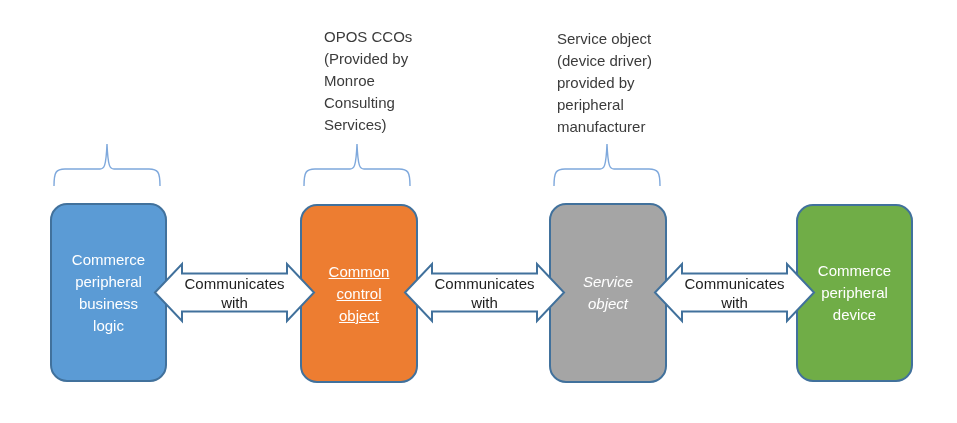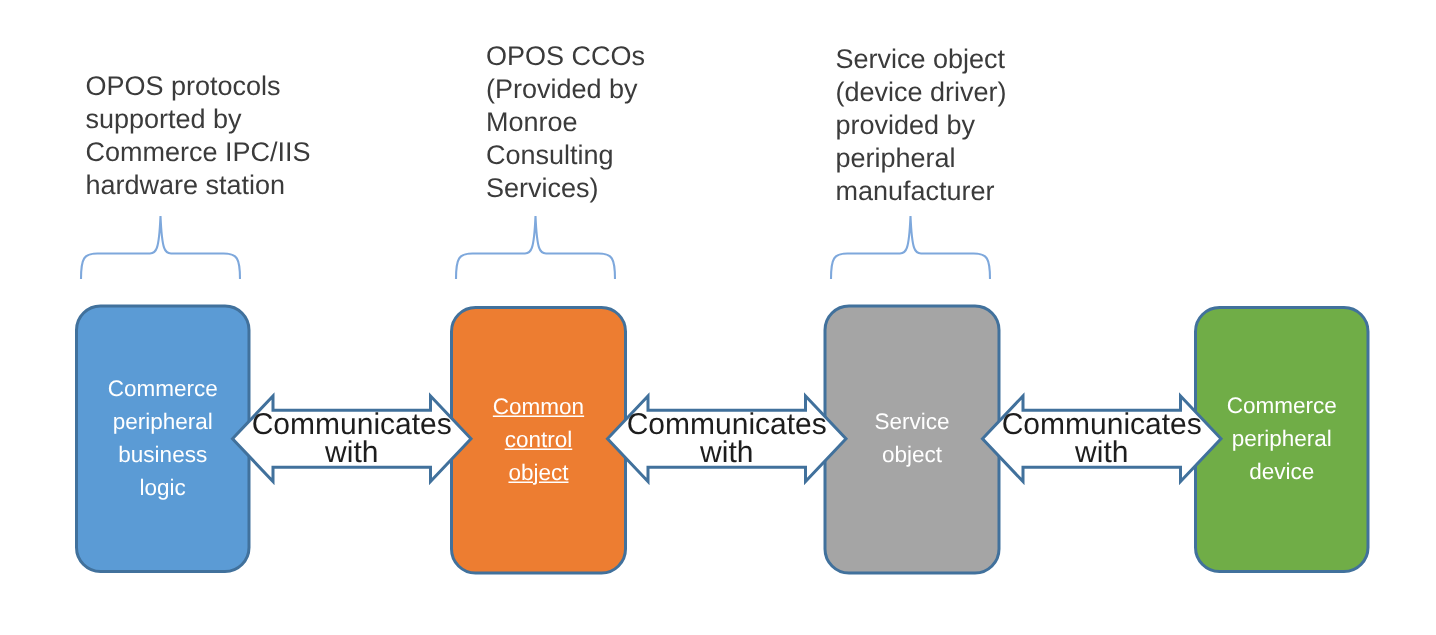--- a/index.html
+++ b/index.html
@@ -10,21 +10,21 @@
   }
   #canvas {
     position: relative;
     width: 957px;
     height: 423px;
     background: #ffffff;
     overflow: hidden;
   }
   .ann {
     position: absolute;
-    font-size: 18px;
+    font-size: 15px;
     line-height: 22px;
     color: #3b3b3b;
     white-space: pre-line;
   }
   .brace {
     position: absolute;
     width: 112px;
     height: 47px;
   }
   .node {
@@ -54,21 +54,21 @@
     width: 100%; height: 100%;
     overflow: visible;
   }
   .arrow-label {
     position: absolute;
     left: 0; top: 0; right: 0; bottom: 0;
     display: flex;
     align-items: center;
     justify-content: center;
     text-align: center;
-    font-size: 20px;
+    font-size: 15px;
     line-height: 19px;
     color: #1d1d1d;
     white-space: pre-line;
   }
   
   #ann-1 { left: 57px;  top: 46px; width: 170px; }
   #ann-2 { left: 324px; top: 26px; width: 160px; }
   #ann-3 { left: 557px; top: 28px; width: 160px; }
   #brace-1 { left: 51px;  top: 141px; }
   #brace-2 { left: 301px; top: 141px; }
@@ -79,24 +79,20 @@
   #node-4 { left: 796px; top: 204px; width: 117px; height: 178px; }
   #arrow-1 { left: 153px; top: 262px; }
   #arrow-2 { left: 403px; top: 262px; }
   #arrow-3 { left: 653px; top: 262px; }
 </style>
 </head>
 <body>
 
 <div id="canvas">
 
-  <div class="ann" id="ann-1">OPOS protocols
-supported by
-Commerce IPC/IIS
-hardware station</div>
   <div class="ann" id="ann-2">OPOS CCOs
 (Provided by
 Monroe
 Consulting
 Services)</div>
   <div class="ann" id="ann-3">Service object
 (device driver)
 provided by
 peripheral
 manufacturer</div>
@@ -111,21 +107,21 @@
     <path d="M3,45 C3,31 5,28 14,28 L49,28 C53,28 55,26 56,3 C57,26 59,28 63,28 L98,28 C107,28 109,31 109,45" fill="none" stroke="#7EA8DC" stroke-width="1.4"></path>
   </svg>
 
   <div class="node" id="node-1" style="background-color: rgb(91, 155, 213);">Commerce
 peripheral
 business
 logic</div>
   <div class="node" id="node-2" style="background-color: rgb(237, 125, 49);">Common
 control
 object</div>
-  <div class="node" id="node-3" style="background-color: rgb(165, 165, 165);">Service
+  <div class="node" id="node-3" style="background-color: rgb(165, 165, 165); font-style: italic;">Service
 object</div>
   <div class="node" id="node-4" style="background-color: rgb(112, 173, 71);">Commerce
 peripheral
 device</div>
 
   <div class="arrow-wrap" id="arrow-1">
     <svg viewBox="0 0 163 61">
       <path d="M2,30.5 L29,2 L29,11.5 L134,11.5 L134,2 L161,30.5 L134,59 L134,49.5 L29,49.5 L29,59 Z" fill="#FFFFFF" stroke="#41719C" stroke-width="2" stroke-linejoin="miter"></path>
     </svg>
     <div class="arrow-label">Communicates

